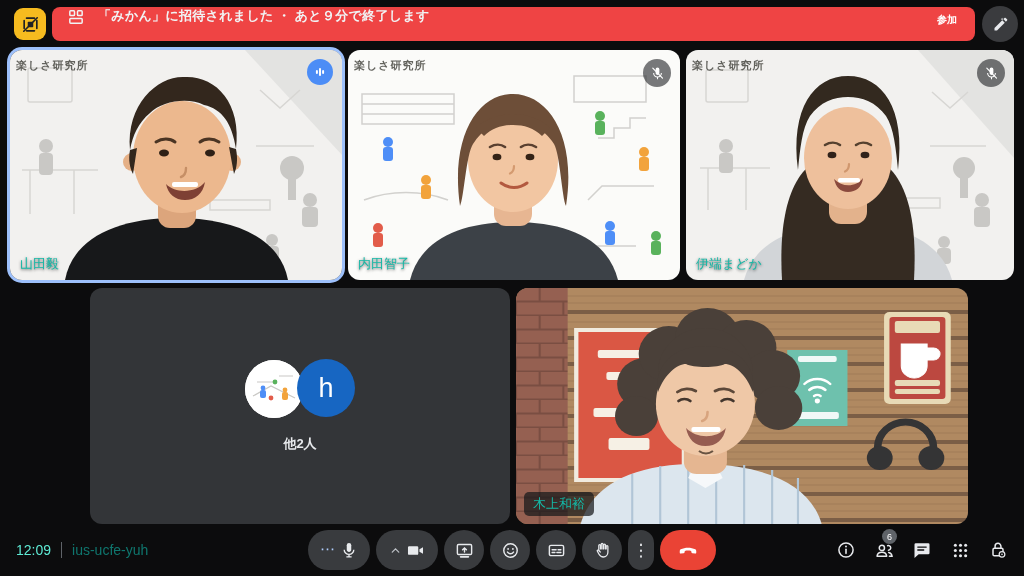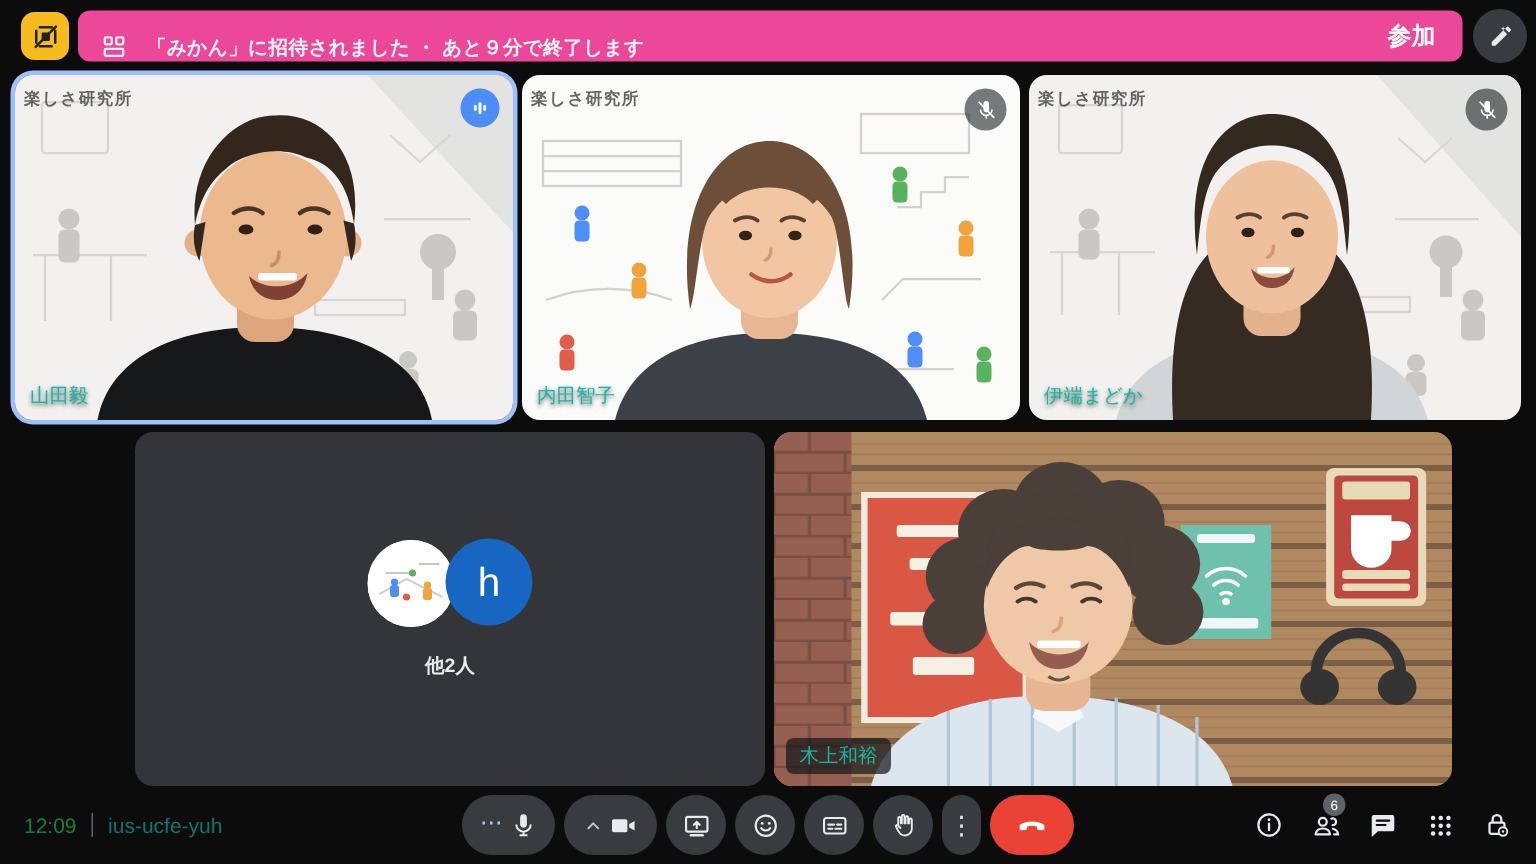--- a/index.html
+++ b/index.html
@@ -5,24 +5,24 @@
   * { margin:0; padding:0; box-sizing:border-box; }
   html,body { width:1024px; height:576px; background:#0c0c0d; overflow:hidden; }
   body { font-family:"Liberation Sans","DejaVu Sans",sans-serif; color:#e8eaed; }
   .stage { position:relative; width:1024px; height:576px; background:#0c0c0d; }
 
   
   .top-bar { position:absolute; top:0; left:0; right:0; height:48px; }
   .cam-warning { position:absolute; left:14px; top:8px; width:32px; height:32px; border-radius:9px;
     background:#f6bb1f; display:flex; align-items:center; justify-content:center; cursor:pointer; }
   .notif-pill { position:absolute; left:52px; top:7px; width:923px; height:34px; border-radius:8px;
-    background:#ec4899; display:flex; align-items:flex-end; padding:0 14px; }
+    background:#ef4444; display:flex; align-items:flex-start; padding:0 14px; }
   .notif-pill .rooms-ic { display:flex; margin-right:12px; }
   .notif-text { font-size:13px; font-weight:bold; color:#f1f3f4; letter-spacing:.3px; }
-  .join-btn { margin-left:auto; font-size:16px; font-weight:bold; color:#fff; padding:6px 4px; cursor:pointer; border-radius:6px; }
+  .join-btn { margin-left:auto; font-size:10px; font-weight:bold; color:#fff; padding:6px 4px; cursor:pointer; border-radius:6px; }
   .effects-btn { position:absolute; right:6px; top:6px; width:36px; height:36px; border-radius:50%;
     background:#3a3b3e; display:flex; align-items:center; justify-content:center; cursor:pointer; }
 
   
   .tile { position:absolute; border-radius:12px; overflow:hidden; background:#333538; }
   .tile svg.scene { position:absolute; inset:0; width:100%; height:100%; display:block; }
   .tile-1 { left:10px; top:50px; width:332px; height:230px; box-shadow:0 0 0 3px #9dc0fb; }
   .tile-2 { left:348px; top:50px; width:332px; height:230px; }
   .tile-3 { left:686px; top:50px; width:328px; height:230px; }
   .tile-4 { left:90px; top:288px; width:420px; height:236px; background:#333538; }
@@ -43,21 +43,21 @@
   .avatar-row { position:relative; width:110px; height:60px; }
   .avatar-illu { position:absolute; left:0; top:1px; width:58px; height:58px; border-radius:50%; background:#fff; overflow:hidden; }
   .avatar-letter { position:absolute; left:52px; top:0; width:58px; height:58px; border-radius:50%;
     background:#1766c2; color:#fff; display:flex; align-items:center; justify-content:center;
     font-size:27px; font-weight:400; }
   .others-label { margin-top:16px; font-size:13px; font-weight:bold; color:#e8eaed; }
 
   
   .bottom-bar { position:absolute; left:0; right:0; bottom:0; height:52px; }
   .bb-left { position:absolute; left:16px; top:0; height:52px; display:flex; align-items:center; gap:10px; font-size:14px; }
-  .bb-time { color:#15803d; font-weight:500; }
+  .bb-time { color:#5eead4; font-weight:500; }
   .bb-sep { width:1px; height:16px; background:#5f6368; }
   .bb-code { color:#0f766e; }
   .controls { position:absolute; left:50%; top:6px; transform:translateX(-50%); display:flex; align-items:center; gap:6px; }
   .ctl { height:40px; background:#393b3e; border:none; display:flex; align-items:center; justify-content:center;
     cursor:pointer; color:#e8eaed; }
   .ctl.round { width:40px; border-radius:50%; }
   .ctl.pill { width:62px; border-radius:20px; gap:4px; }
   .ctl.narrow { width:26px; border-radius:13px; }
   .ctl.end { width:56px; border-radius:20px; background:#ea4335; }
   .dots-h { font-size:15px; color:#aecbfa; letter-spacing:1px; line-height:1; padding-bottom:4px; }

